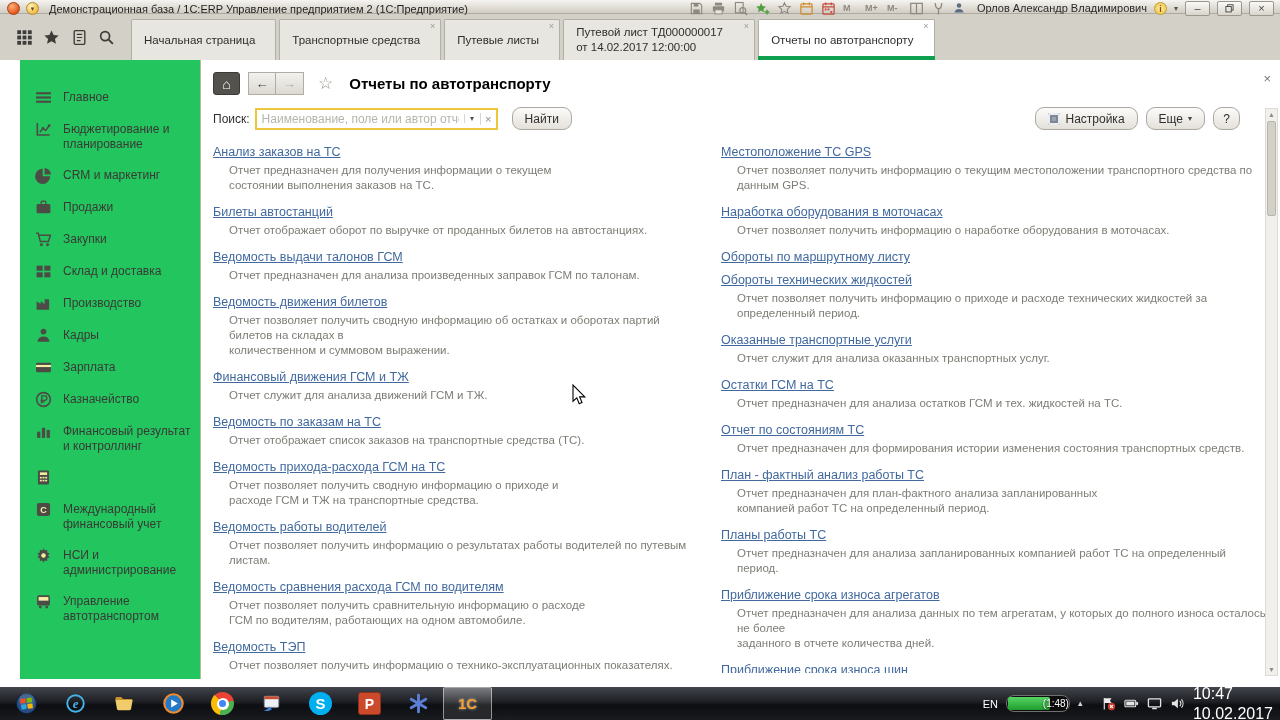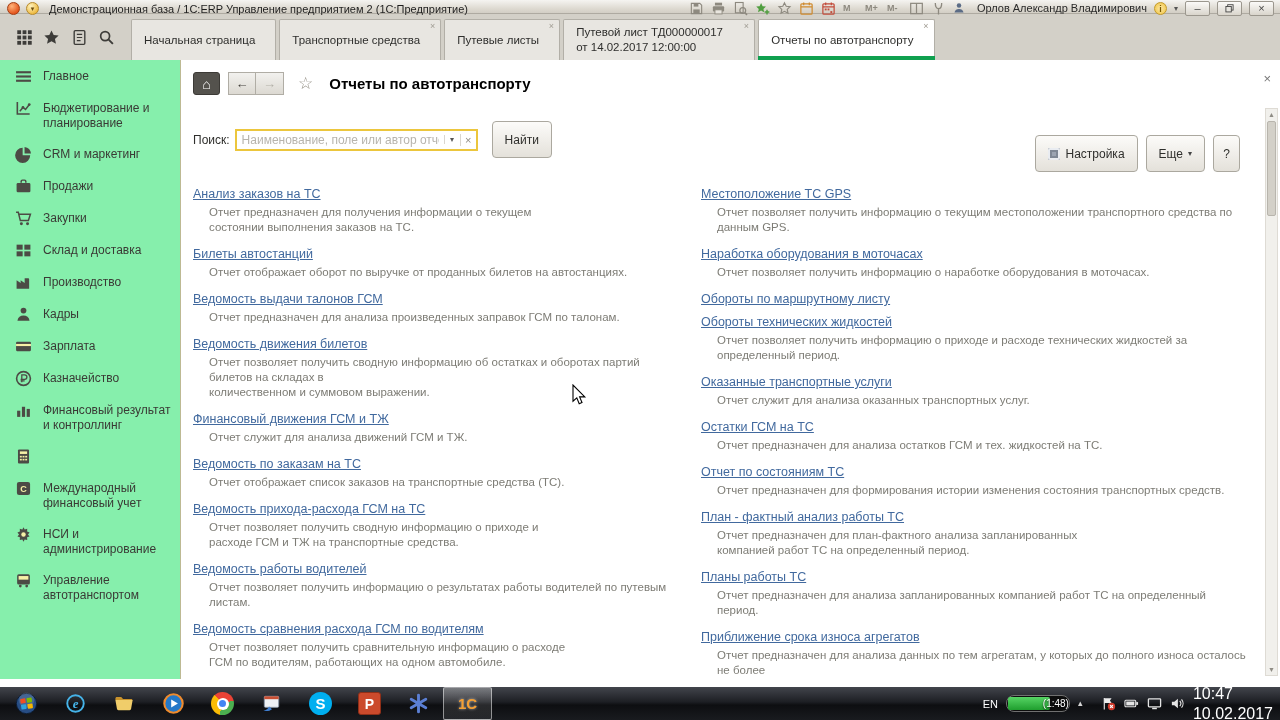--- a/index.html
+++ b/index.html
@@ -39,21 +39,21 @@
   .tabs{display:flex;align-items:stretch;flex:1;padding-top:5px;}
   .tab{position:relative;display:flex;align-items:center;background:#e8e6e1;border:1px solid #b2afa7;border-bottom:none;
        margin-right:3px;padding:2px 20px 2px 12px;font-size:11.5px;color:#2e2e2c;max-width:192px;
        line-height:1.3;border-radius:2px 2px 0 0;cursor:pointer;}
   .tab.active{background:#fff;}
   .tab.active::after{content:"";position:absolute;left:-1px;right:-1px;bottom:0;height:4px;background:#0fa04f;}
   .tab-close{position:absolute;top:2px;right:5px;font-size:9px;color:#a09c93;line-height:1;cursor:pointer;}
 
   
   .main{display:flex;height:619px;}
-  .sidebar{width:181px;flex:0 0 181px;background:#86efac;border-right:1px solid #bdb993;padding:1px 0;overflow:hidden;}
+  .sidebar{width:181px;flex:0 0 181px;background:#22c55e;border-right:1px solid #bdb993;padding:22px 0;overflow:hidden;margin-left:20px;}
   .side-item{display:flex;gap:11px;padding:8px 6px 8px 15px;font-size:12px;color:#3a3a35;line-height:1.25;align-items:flex-start;cursor:pointer;}
   .s-ic{width:17px;height:17px;flex:0 0 17px;color:#4c4b45;margin-top:-1px;display:inline-flex;}
   .s-ic svg{width:100%;height:100%;}
 
   .content{flex:1;position:relative;background:#fff;overflow:hidden;}
   .form-close{position:absolute;top:12px;right:9px;background:none;border:none;color:#777;font-size:13px;line-height:1;cursor:pointer;padding:0;}
   .content-head{display:flex;align-items:center;gap:8px;padding:12px 14px 2px 12px;}
   .home-btn{width:27px;height:23px;background:#54524d;color:#fff;border:1px solid #3c3a36;border-radius:3px;
             font-size:14px;line-height:1;display:inline-flex;align-items:center;justify-content:center;cursor:pointer;}
   .navpair{display:flex;}
@@ -63,25 +63,25 @@
   .fav-star{color:#979389;font-size:17px;margin-left:6px;cursor:pointer;}
   h1.page-title{font-size:15px;font-weight:700;margin:0 0 0 8px;color:#000;}
 
   .search-row{display:flex;align-items:center;padding:10px 14px 8px 12px;}
   .search-label{font-size:12px;color:#2f2f2c;margin-right:5px;}
   .search-box{display:flex;align-items:center;width:243px;height:22px;border:2px solid #ecc63d;background:#fff;}
   .search-box input{flex:1;min-width:0;border:0;outline:0;padding:0 5px;font:12px "Liberation Sans",sans-serif;color:#333;}
   .search-box input::placeholder{color:#b7b4ad;}
   .sb-caret{width:16px;text-align:center;font-size:8px;color:#555;border-left:1px solid #d9d6cf;cursor:pointer;}
   .sb-clear{width:16px;text-align:center;font-size:11px;color:#8f8c85;border-left:1px solid #d9d6cf;cursor:pointer;}
-  .btn{height:37px;padding:0 12px;border:1px solid #aba89f;border-radius:4px;
+  .btn{height:23px;padding:0 12px;border:1px solid #aba89f;border-radius:9px;
        background:linear-gradient(#fcfbf9,#e4e1da);font:12px "Liberation Sans",sans-serif;color:#2f2f2c;
        display:inline-flex;align-items:center;gap:5px;cursor:pointer;}
   .find-btn{margin-left:14px;}
-  .head-actions{margin-left:auto;display:flex;gap:8px;margin-right:26px;margin-top:28px;}
+  .head-actions{margin-left:auto;display:flex;gap:8px;margin-right:26px;}
   .mini-ic{width:12px;height:12px;display:inline-block;background:#9aa3b2;border-radius:2px;
            box-shadow:inset 0 0 0 2px #e9ecf1,inset 0 0 0 4px #7d8796;}
   .caret-s{font-size:8px;color:#444;}
   .btn-help{width:27px;justify-content:center;padding:0;}
 
   .columns{display:flex;padding:4px 0 0 12px;height:535px;overflow:hidden;}
   .col{overflow:hidden;}
   .col-l{width:500px;flex:0 0 500px;}
   .col-r{width:562px;flex:0 0 562px;margin-left:8px;}
   .report{margin-bottom:5px;}

